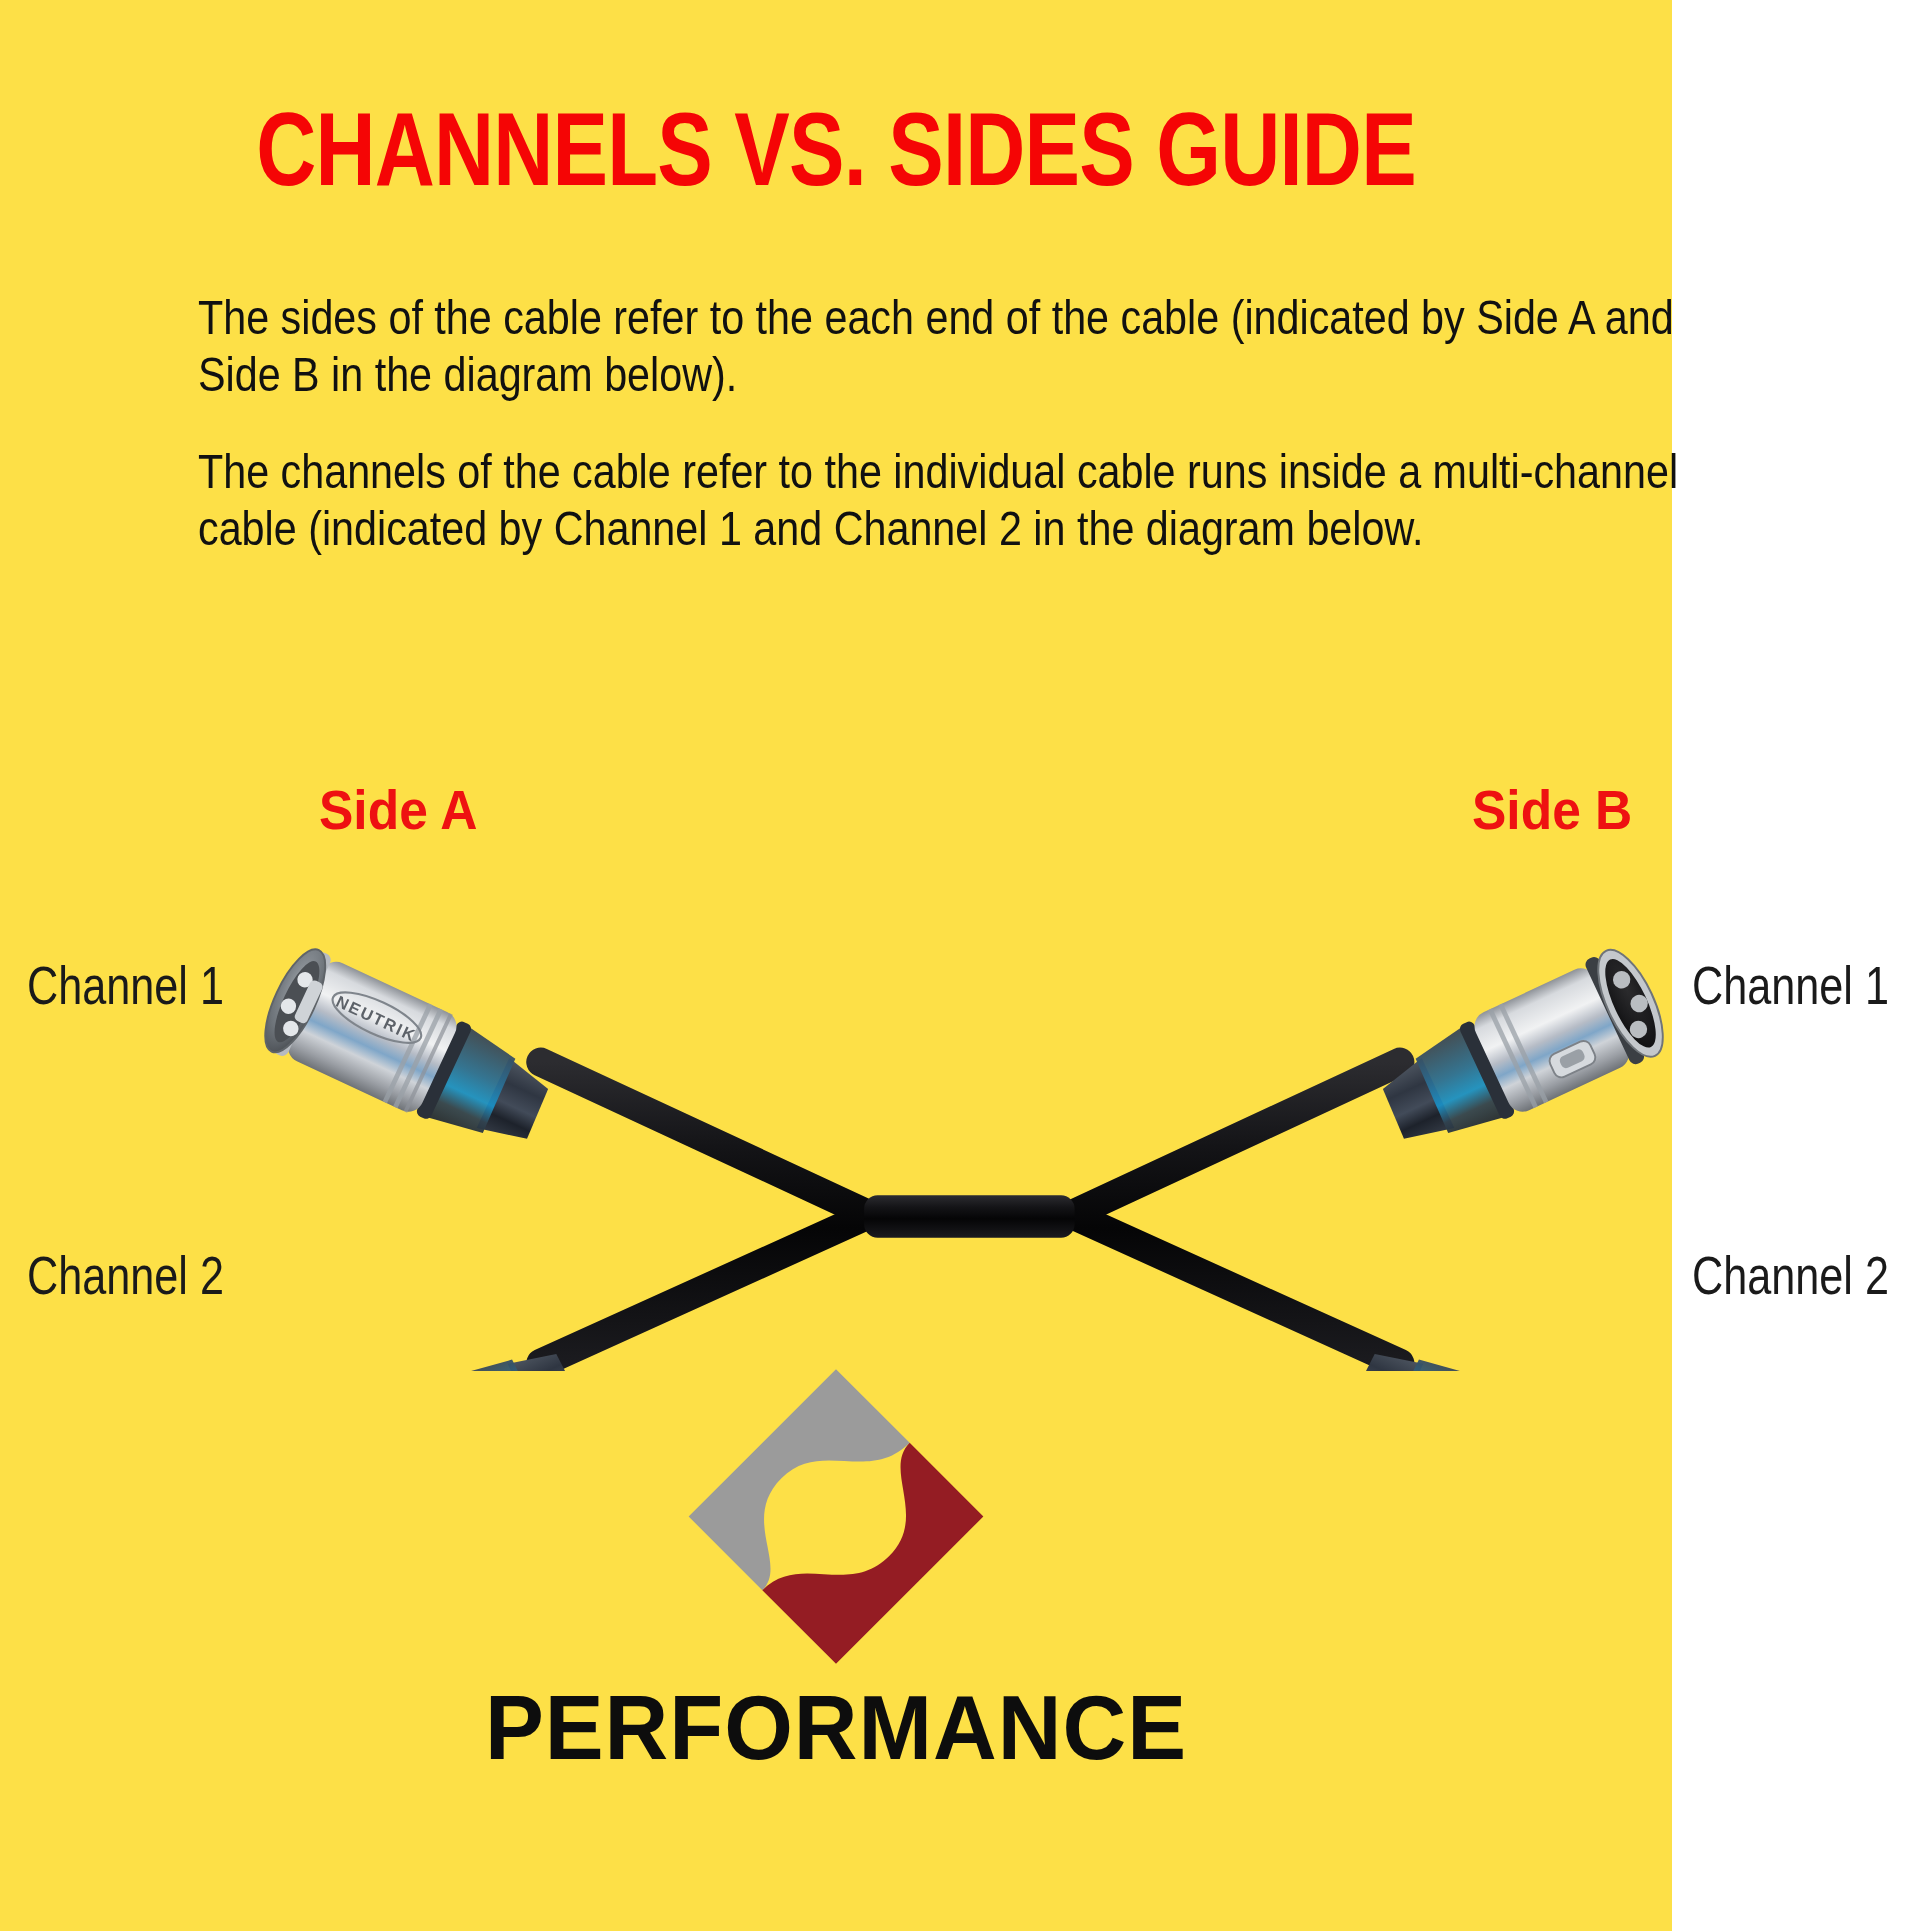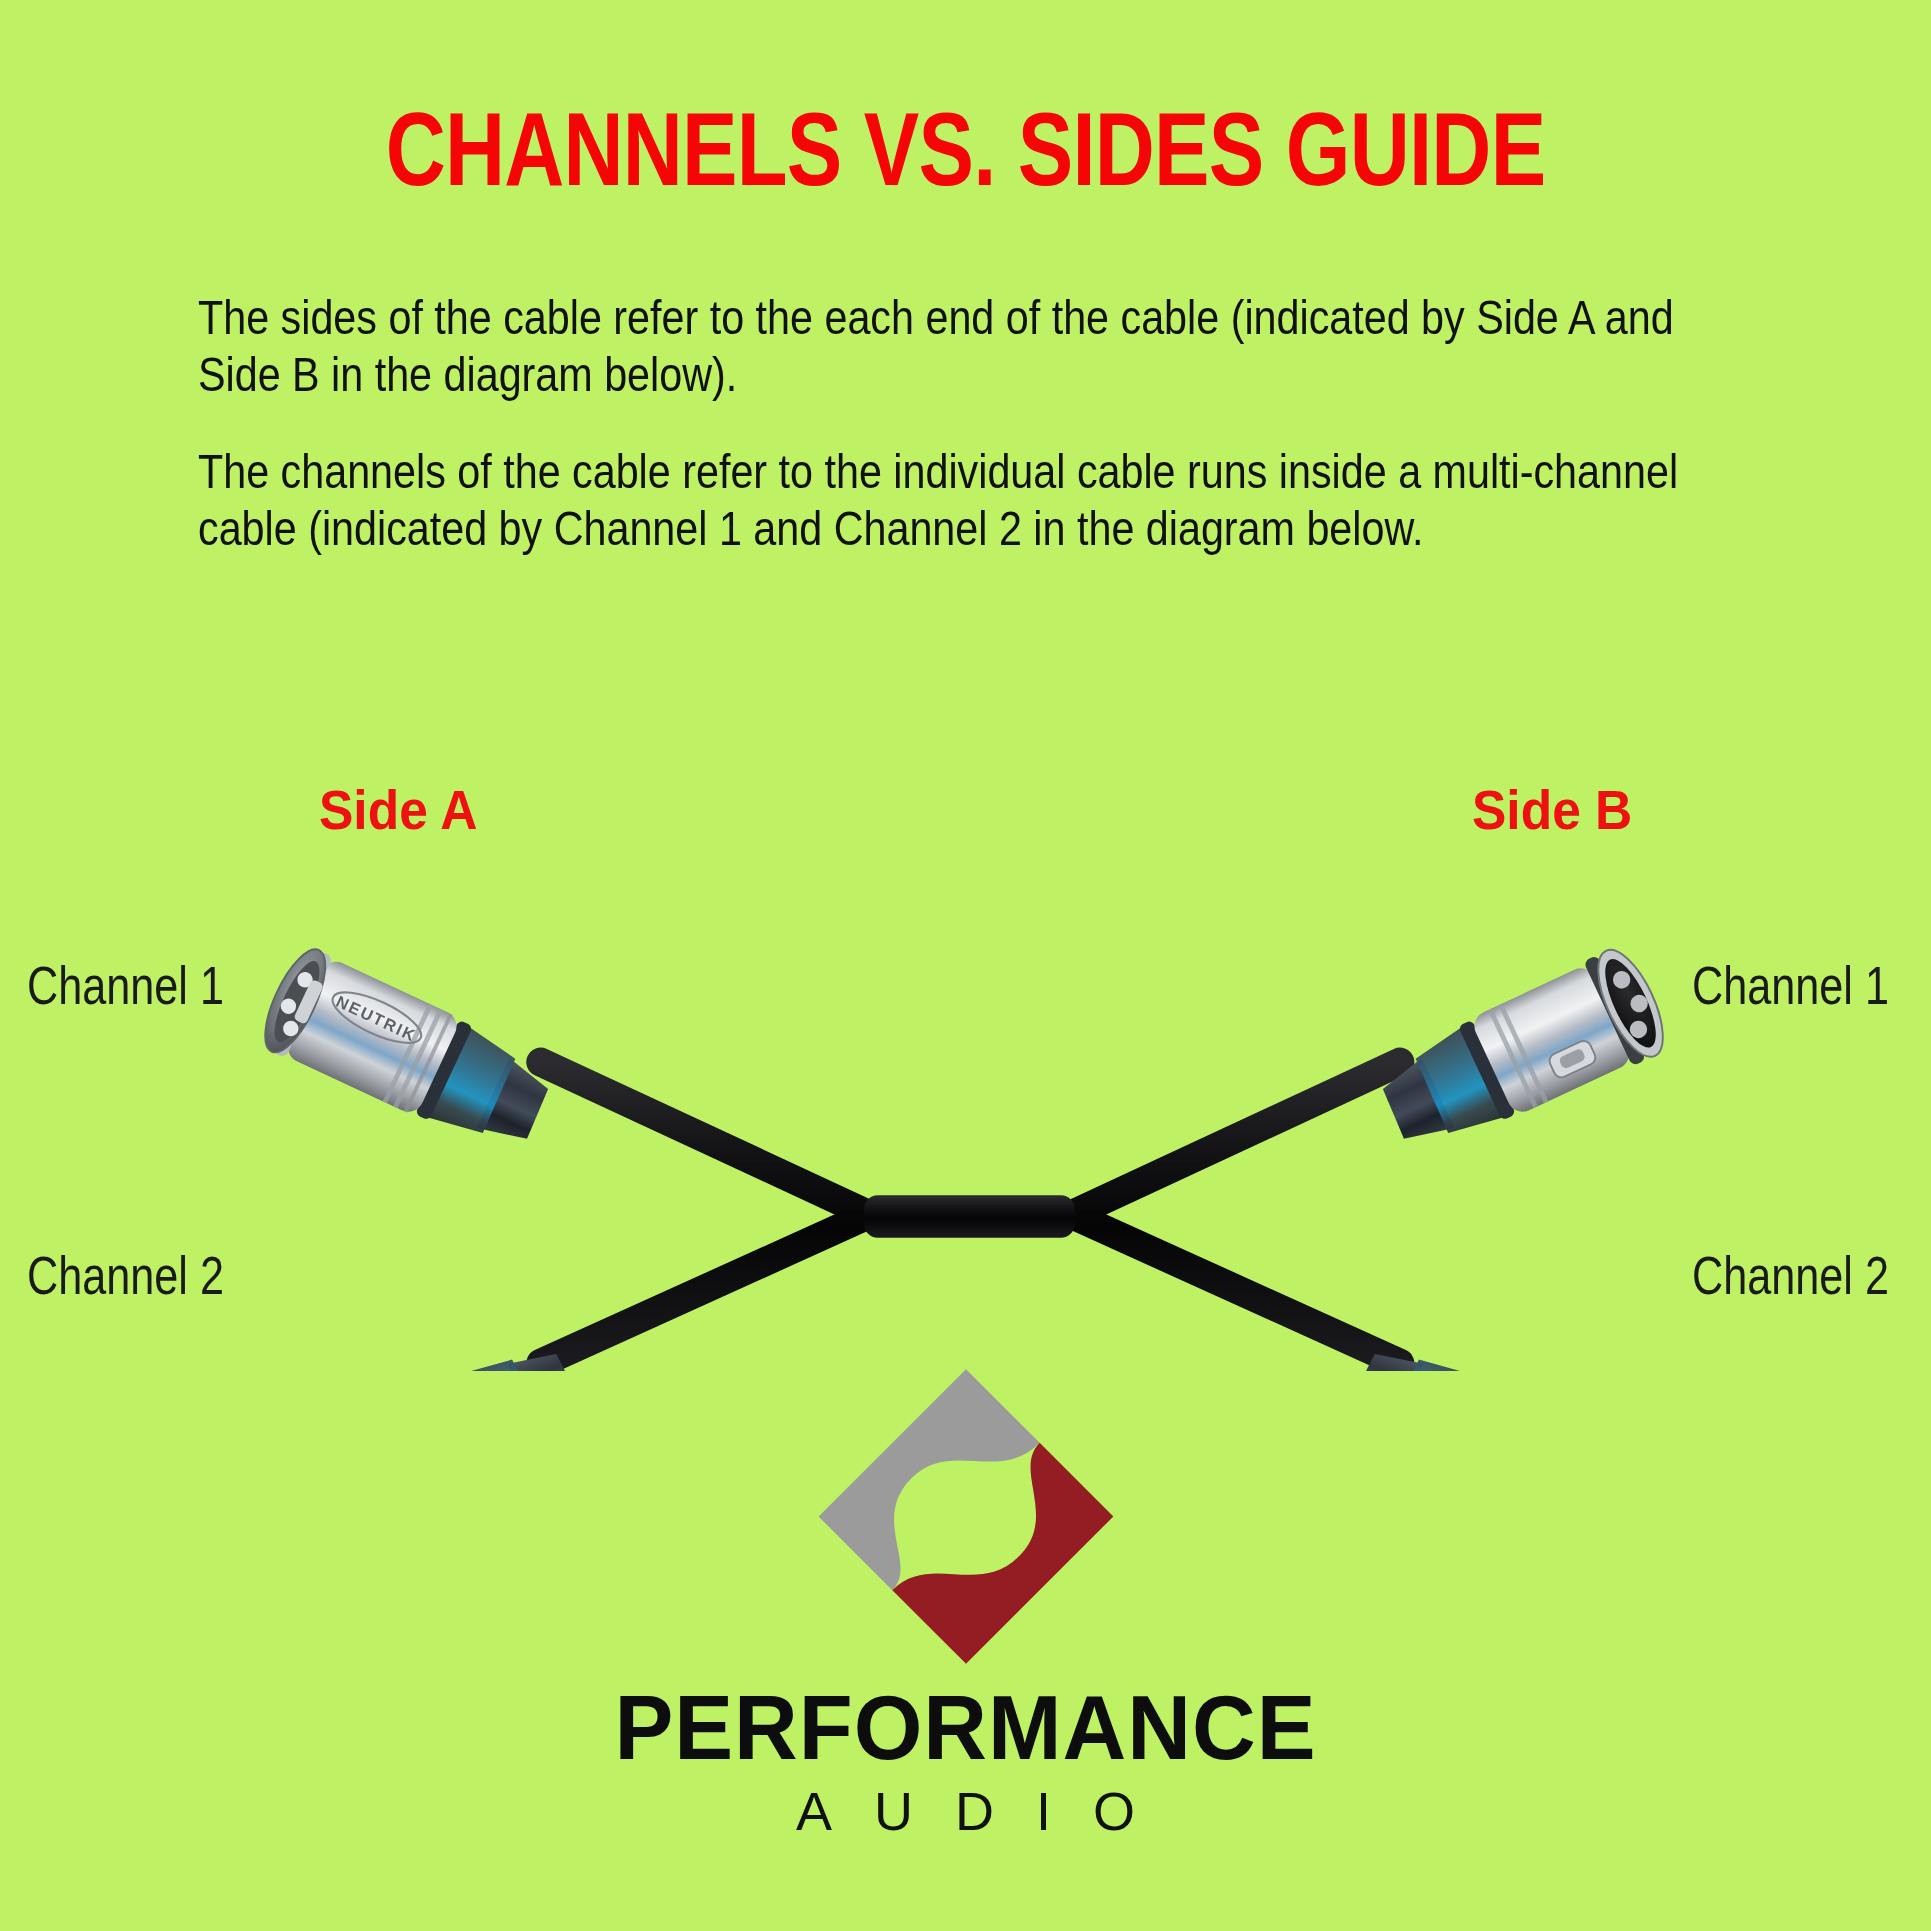--- a/index.html
+++ b/index.html
@@ -3,21 +3,21 @@
 <meta charset="utf-8">
 <title>Channels vs Sides Guide</title>
 <style>
   html,body{margin:0;padding:0;background:#fff;}
   body{
     width:1931px;height:1931px;
     font-family:"Liberation Sans", sans-serif;
     overflow:hidden;
     position:relative;
   }
-  .page{position:relative;width:1931px;height:1931px;background:#bef264;}
+  .page{position:relative;width:1672px;height:1931px;background:#fde047;}
 
   
   .title{
     position:absolute;
     left:0;right:0;top:97px;
     text-align:center;
     color:#f50505;
     font-weight:bold;
     font-size:104px;
     line-height:1.0;
@@ -283,17 +283,16 @@
                  C 40 180, 108 178, 108 216
                  L 0 216 Z" fill="#9b9b9b"></path>
 
         <path d="M 216 216 L 108 216
                  C 108 160, 176 158, 176 98
                  C 176 40, 108 40, 108 0
                  L 216 0 Z" fill="#941c23"></path>
       </g>
     </svg>
     <div class="brand-main">PERFORMANCE</div>
-    <div class="brand-sub">AUDIO</div>
   </div>
 
 </div>
 
 
 </body></html>

